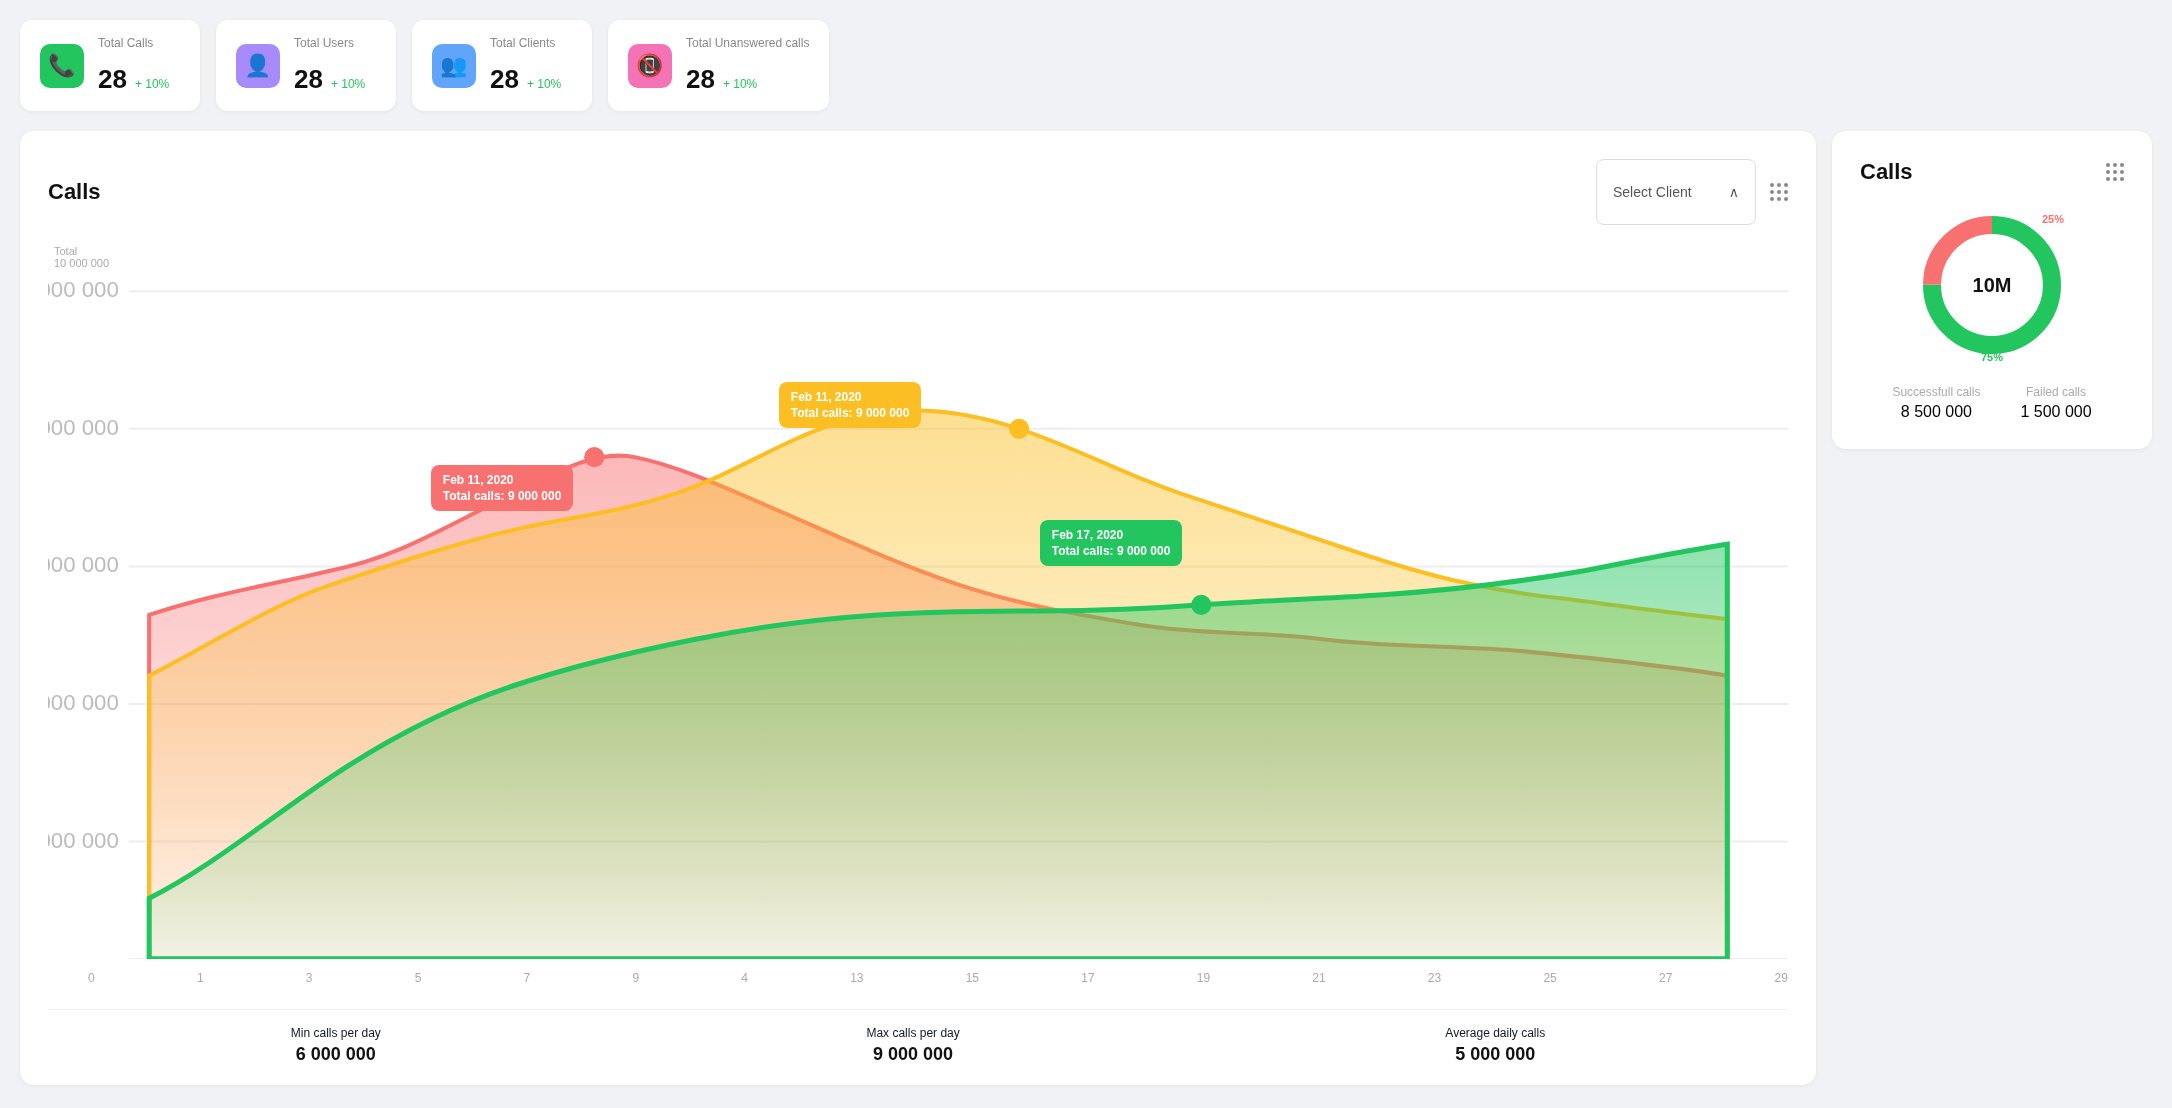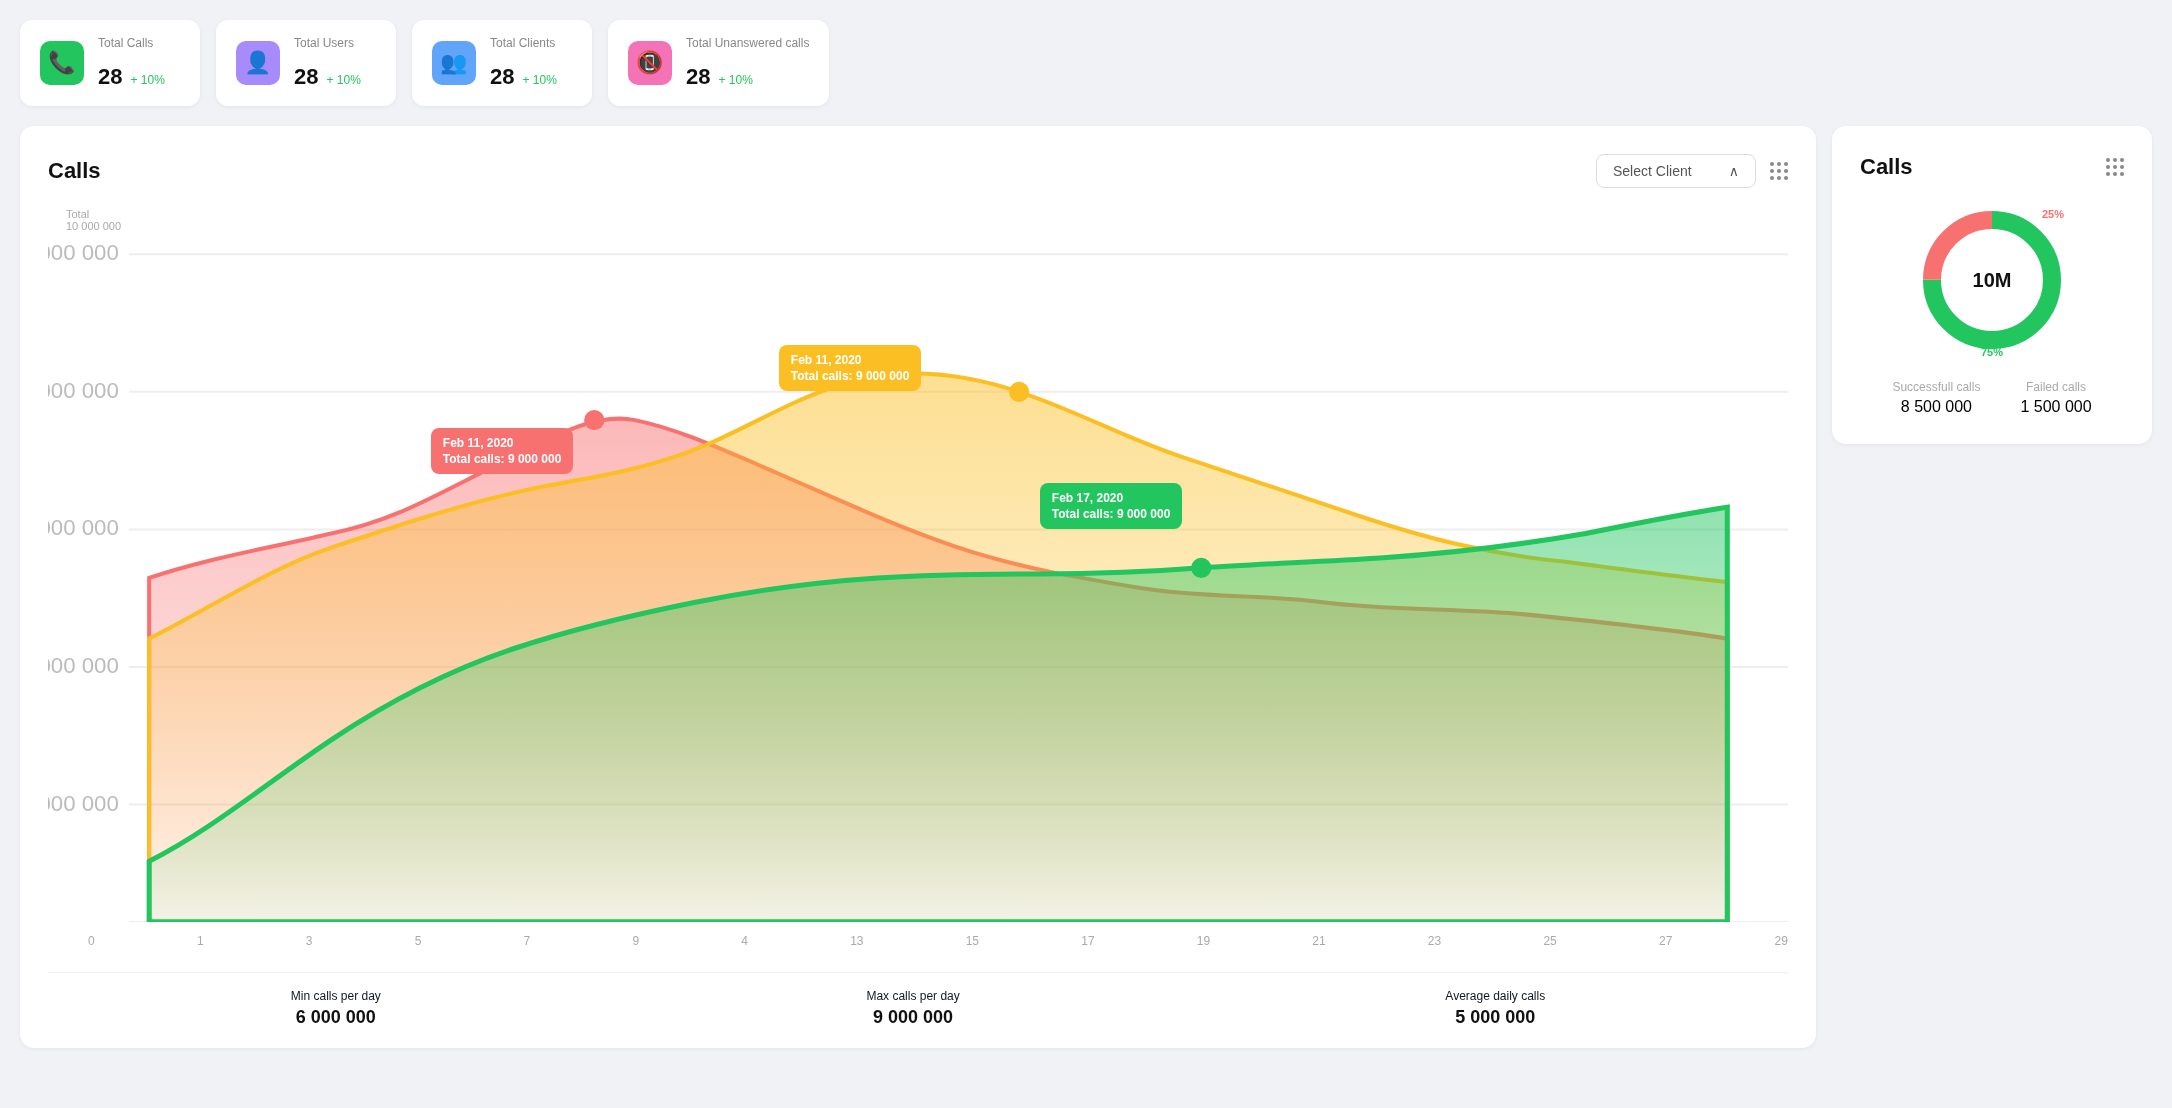--- a/index.html
+++ b/index.html
@@ -44,21 +44,21 @@
       font-size: 12px;
       color: #888;
       margin-bottom: 14px;
     }
     .stat-value-row {
       display: flex;
       align-items: baseline;
       gap: 8px;
     }
     .stat-value {
-      font-size: 22px;
+      font-size: 26px;
       font-weight: 700;
       color: #111;
     }
     .stat-change {
       font-size: 12px;
       color: #22c55e;
       font-weight: 500;
     }
 
     
@@ -89,21 +89,21 @@
       color: #111;
     }
     .chart-header-right {
       display: flex;
       align-items: center;
       gap: 14px;
     }
     .select-client-btn {
       border: 1.5px solid #ddd;
       border-radius: 8px;
-      padding: 8px 16px;
+      padding: 24px 16px;
       background: #fff;
       display: flex;
       align-items: center;
       gap: 8px;
       cursor: pointer;
       font-size: 14px;
       color: #555;
       min-width: 160px;
       justify-content: space-between;
     }
@@ -269,21 +269,21 @@
           <span></span>
             <span></span>
             <span></span>
           <span></span>
             <span></span>
             <span></span>
         </div>
       </div>
     </div>
 
-    <div style="font-size:11px;color:#aaa;margin-bottom:2px;margin-left:18px;">
+    <div style="font-size:11px;color:#aaa;margin-bottom:2px;margin-left:6px;">
       Total<br>10 000 000
     </div>
 
     <div style="position:relative;">
       <svg viewBox="0 0 860 340" xmlns="http://www.w3.org/2000/svg">
         <defs>
           <linearGradient id="redGrad" x1="0" y1="0" x2="0" y2="1">
             <stop offset="0%" stop-color="#f87171" stop-opacity="0.5"></stop>
             <stop offset="100%" stop-color="#f87171" stop-opacity="0.05"></stop>
           </linearGradient>

